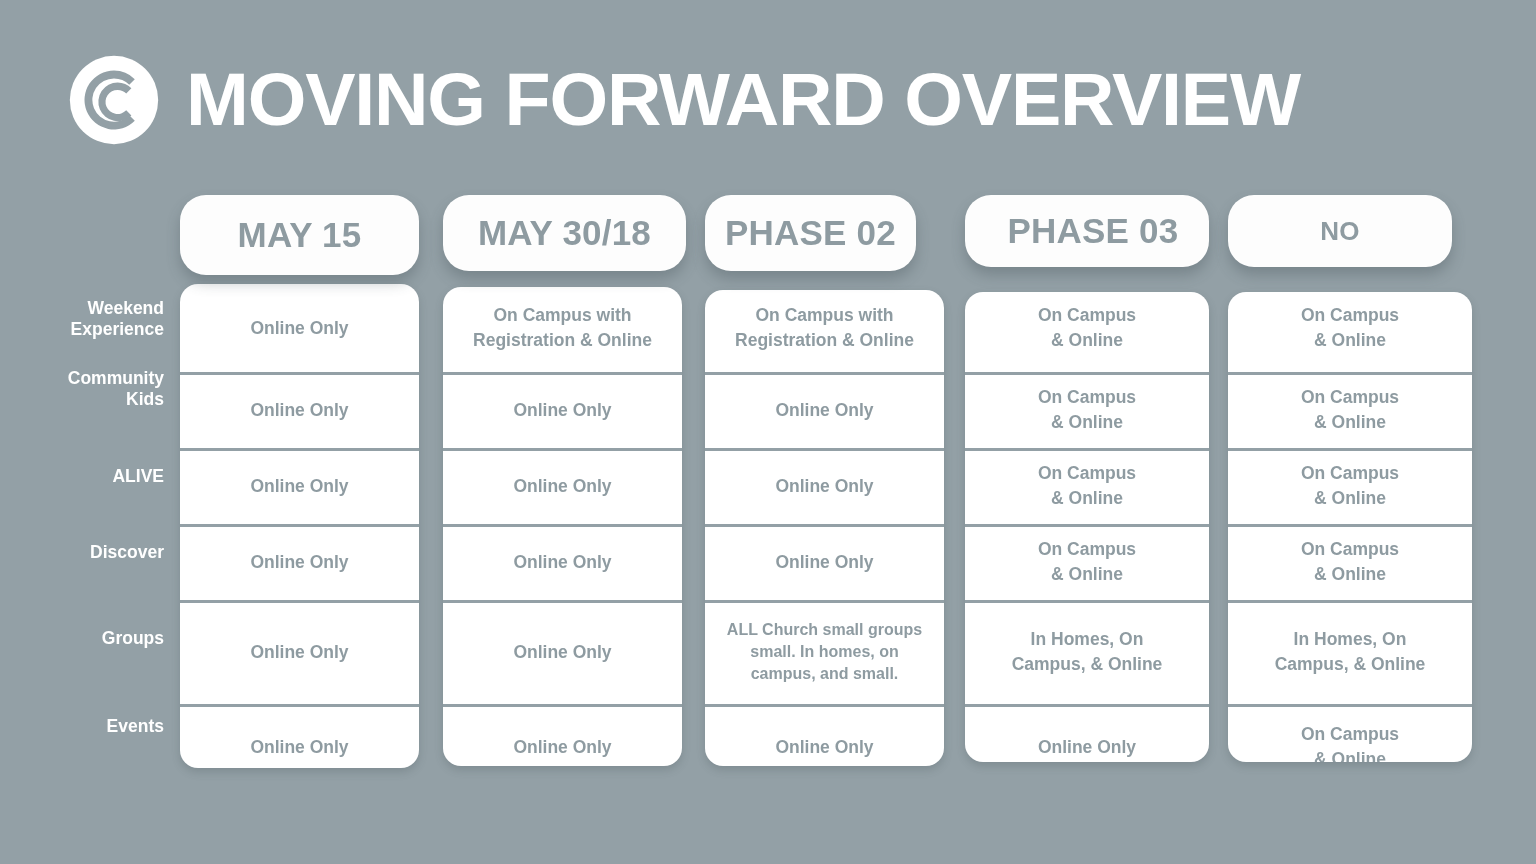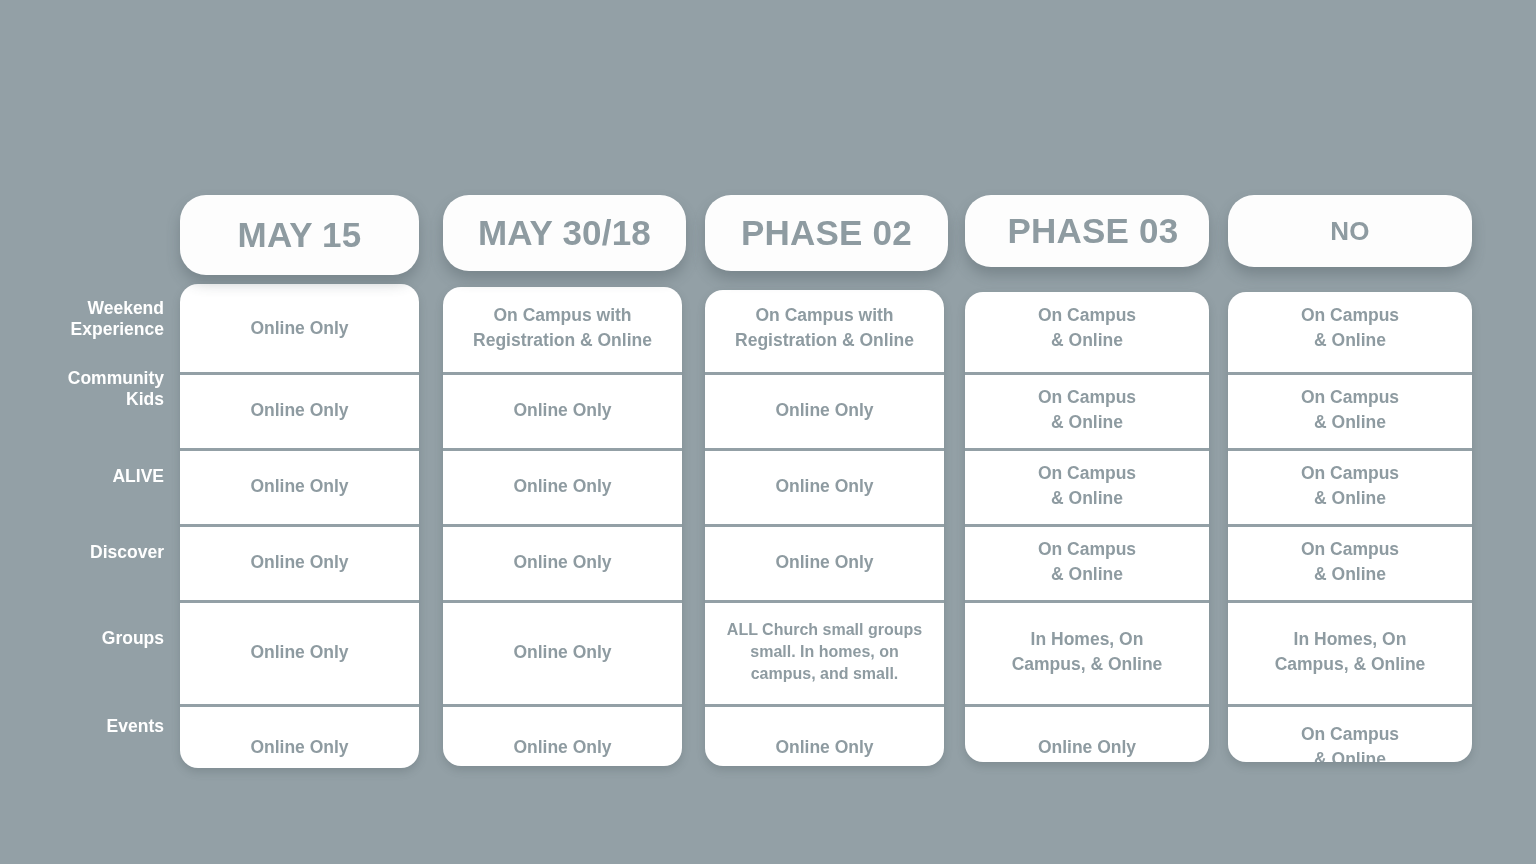--- a/index.html
+++ b/index.html
@@ -83,20 +83,30 @@
     position:absolute; right:72px; bottom:30px;
     color:#ece9c6; font-weight:700; font-size:31px; line-height:34px;
     letter-spacing:0.3px; white-space:nowrap;
   }
 </style>
 </head>
 <body>
 
 <div id="root">
 
+  <div class="head">
+    <div class="logo">
+      <svg viewBox="0 0 100 100" aria-hidden="true">
+        <circle cx="50" cy="50" r="48" fill="#ffffff"></circle>
+        <path d="M50 18 a32 32 0 1 0 22.6 54.6 l-6.0 -6.0 A23.5 23.5 0 1 1 50 26.5 a23.5 23.5 0 0 1 16.6 6.9 l6.0 -6.0 A32 32 0 0 0 50 18 z" fill="#93a0a6"></path>
+        <path d="M54 31 a21 21 0 1 0 14.9 35.8 l-5.6 -5.6 A13.1 13.1 0 1 1 54 39 a13.1 13.1 0 0 1 9.3 3.9 l5.6 -5.6 A21 21 0 0 0 54 31 z" fill="#93a0a6"></path>
+      </svg>
+    </div>
+    <div class="title">MOVING FORWARD OVERVIEW</div>
+  </div>
 
   <div class="grid">
     <div class="rowlabels">
         <div class="rlab" style="top: 110px;">
           <div>Weekend</div>
           <div>Experience</div>
         </div>
         <div class="rlab" style="top: 180px;">
           <div>Community</div>
           <div>Kids</div>
@@ -238,21 +248,21 @@
                 <div>campus, and small.</div>
               </div>
             </div>
             <div class="divider" style="top: 414px;"></div>
             <div class="cell" style="top: 414px; height: 86px;">
               <div class="ct">
                 <div>Online Only</div>
               </div>
             </div>
           </div>
-          <div class="colhead" style="left: 705px; width: 243px; height: 76px;">
+          <div class="colhead" style="left: 705px; width: 211px; height: 76px;">
             <div class="ht big">
               <div>PHASE 02</div>
             </div>
           </div>
         </div>
         <div class="col">
           <div class="colbody" style="left: 965px; width: 244px; top: 104px; height: 470px;">
             <div class="cell" style="top: -8px; height: 88px;">
               <div class="ct">
                 <div>On Campus</div>
@@ -337,21 +347,21 @@
               </div>
             </div>
             <div class="divider" style="top: 412px;"></div>
             <div class="cell" style="top: 412px; height: 86px;">
               <div class="ct">
                 <div>On Campus</div>
                 <div>&amp; Online</div>
               </div>
             </div>
           </div>
-          <div class="colhead" style="left: 1228px; width: 244px; height: 72px;">
+          <div class="colhead" style="left: 1228px; width: 224px; height: 72px;">
             <div class="ht two">
               <div>NO</div>
             </div>
           </div>
         </div>
       </div>
   </div>
 
 
 </div>

